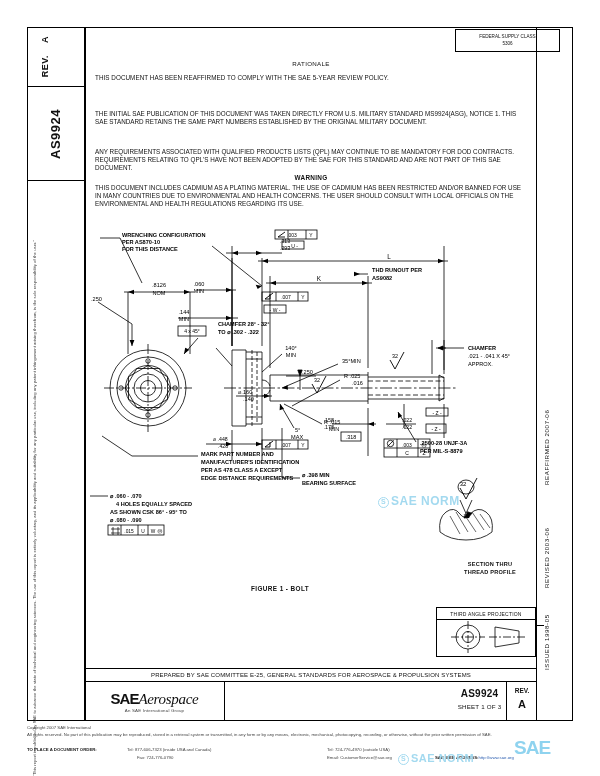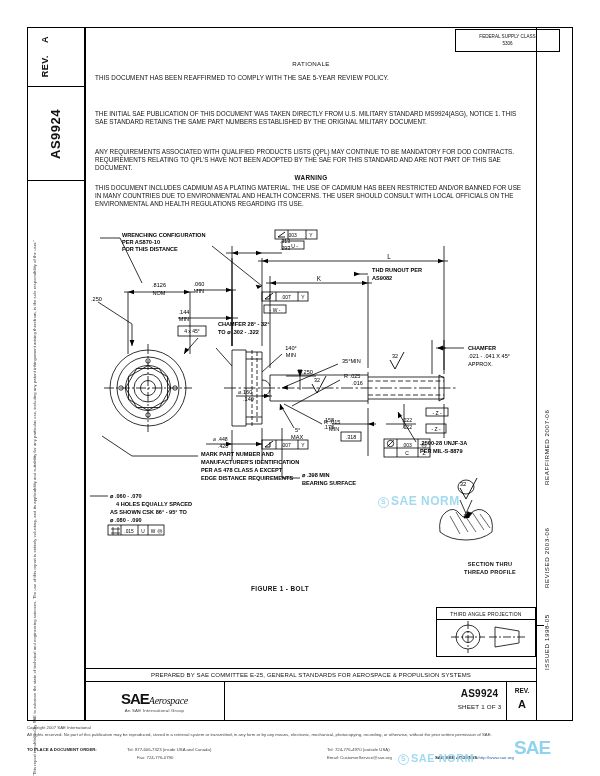--- a/index.html
+++ b/index.html
@@ -65,21 +65,21 @@
   #prepared{left:85px;top:668px;width:452px;height:14px;border-top:1.2px solid #000;border-bottom:1.2px solid #000;font-size:6px;display:flex;align-items:center;justify-content:center;letter-spacing:.15px;}
 
   
   #title-block{left:85px;top:682px;width:452px;height:39px;}
   #tb-logo{left:0;top:0;width:140px;height:39px;border-right:1.2px solid #000;}
   #tb-mid{left:140px;top:0;width:228px;height:39px;border-right:1.2px solid #000;}
   #tb-num{left:368px;top:0;width:54px;height:39px;border-right:1.2px solid #000;}
   #tb-rev{left:422px;top:0;width:30px;height:39px;}
 
   .logo-sae{font-family:"Liberation Sans",sans-serif;font-weight:bold;font-size:15px;letter-spacing:-1px;color:#111;}
-  .logo-aero{font-family:"Liberation Serif",serif;font-style:italic;font-size:10px;color:#111;letter-spacing:-.3px;}
+  .logo-aero{font-family:"Liberation Serif",serif;font-style:italic;font-size:15px;color:#111;letter-spacing:-.3px;}
   .logo-sub{font-size:4.4px;color:#444;letter-spacing:.2px;}
 
   #tb-std{position:absolute;left:0;top:0;width:100%;height:13px;border-bottom:1px solid #000;font-size:10px;font-weight:bold;display:flex;align-items:center;justify-content:center;letter-spacing:.2px;}
   #tb-desc{position:absolute;left:0;top:13px;width:100%;height:26px;}
   #tb-fr{position:absolute;left:3px;top:4px;font-size:5px;font-weight:bold;}
   #tb-desc-lines{position:absolute;left:20px;top:2px;width:206px;font-size:5.1px;line-height:7.6px;text-align:center;}
 
   #tb-num-val{position:absolute;left:0;top:6px;width:100%;font-size:10px;font-weight:bold;text-align:center;letter-spacing:.2px;}
   #tb-sheet{position:absolute;left:0;top:21px;width:100%;font-size:6.2px;text-align:center;letter-spacing:.2px;}
   #tb-rev-lbl{position:absolute;left:0;top:5px;width:100%;font-size:6.5px;font-weight:bold;text-align:center;}

